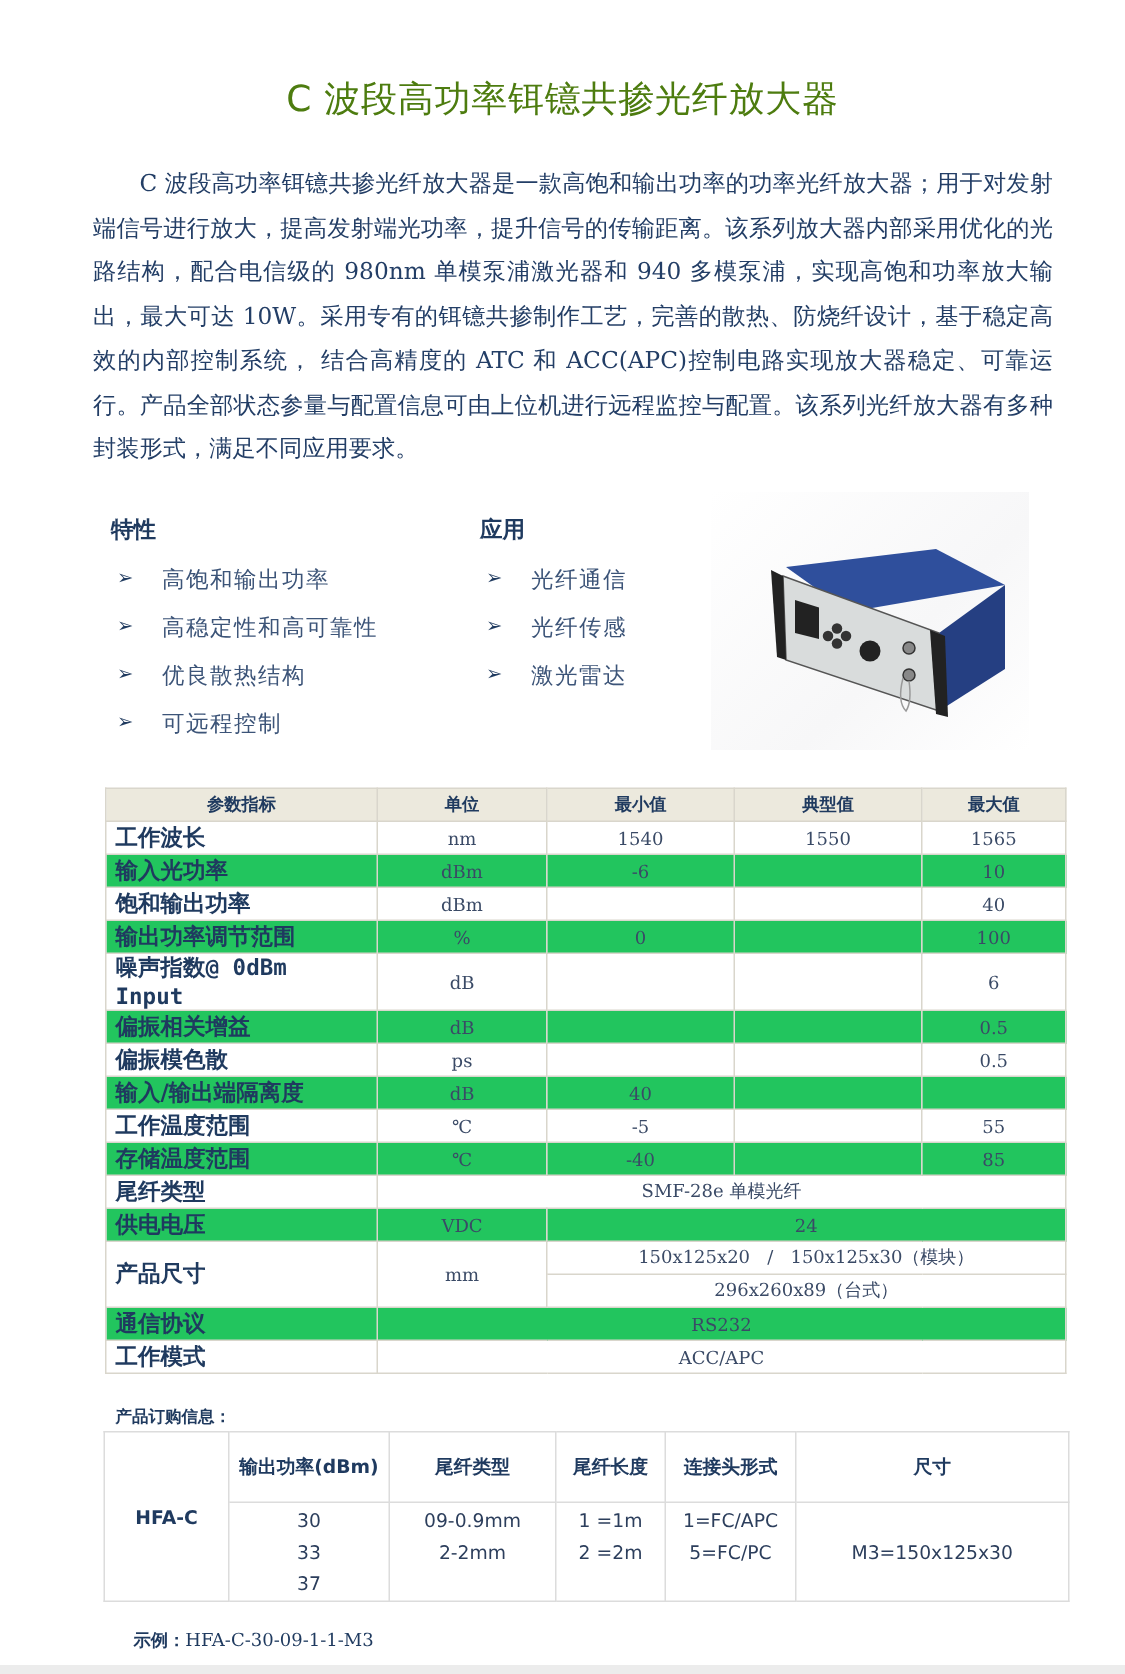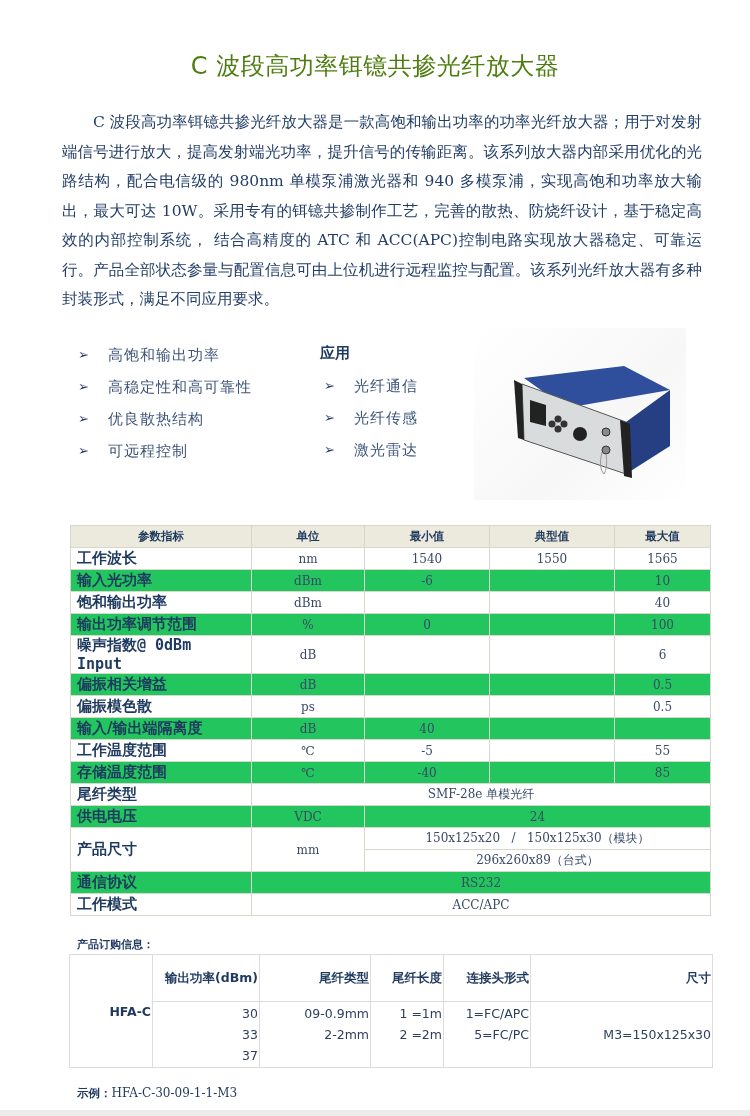--- a/index.html
+++ b/index.html
@@ -19,38 +19,39 @@
   .photo { position:absolute; left:474px; top:328px; width:212px; height:172px; background:linear-gradient(135deg,#ffffff 0%,#f7f7f8 60%,#ffffff 100%); }
   table.spec { position:absolute; top:525px; left:70px; width:641px; border-collapse:collapse; font-size:12px; }
   table.spec td, table.spec th { border:1px solid #d9d6cc; height:21px; padding:0 6px; text-align:center; color:#3a4a66; }
   table.spec th { background:#ece9dd; font-family:"DejaVu Sans","Liberation Sans",sans-serif; font-size:11.5px; font-weight:bold; color:#1f3a5f;margin-top:24px; }
   table.spec td.p { text-align:left; font-family:"DejaVu Sans","Liberation Sans",sans-serif; font-weight:bold; font-size:15px; color:#1f3a5f; }
   table.spec tr.alt td { background:#22c55e; }
   table.spec td.mono { font-family:"DejaVu Sans Mono","Liberation Mono",monospace; }
   .order-label { position:absolute; top:937px; left:77px; font-family:"DejaVu Sans","Liberation Sans",sans-serif; font-size:11px; font-weight:bold; color:#1f3a5f; }
   table.order { position:absolute; top:954px; left:69px; width:644px; border-collapse:collapse;
                 font-family:"DejaVu Sans","Liberation Sans",sans-serif; font-size:12.5px; color:#2c3e5c; }
-  table.order td { border:1px solid #dcdcdc; text-align:right; }
+  table.order td { border:1px solid #dcdcdc; text-align:center; }
   table.order .hdr td.h { height:44px; font-weight:bold; color:#1f3a5f; }
   table.order .vals td { height:63px; line-height:21px; vertical-align:middle; }
   table.order td.model { font-weight:bold; color:#1f3a5f; width:80px; vertical-align:middle; }
   .example { position:absolute; top:1086px; left:77px; font-size:12px; color:#1f3a5f; }
-  .example b { font-family:"DejaVu Sans","Liberation Sans",sans-serif; font-size:11.5px; }
+  .example b { font-family:"DejaVu Sans","Liberation Sans",sans-serif; font-size:11.5px;margin-left:12px; }
   .bottom-line { position:absolute; left:0; top:1110px; width:750px; height:6px; background:#ececec; }
 </style>
 </head>
 <body>
 
 <div class="title">C 波段高功率铒镱共掺光纤放大器</div>
 
 <div class="intro">
   <p>C 波段高功率铒镱共掺光纤放大器是一款高饱和输出功率的功率光纤放大器；用于对发射端信号进行放大，提高发射端光功率，提升信号的传输距离。该系列放大器内部采用优化的光路结构，配合电信级的 980nm 单模泵浦激光器和 940 多模泵浦，实现高饱和功率放大输出，最大可达 10W。采用专有的铒镱共掺制作工艺，完善的散热、防烧纤设计，基于稳定高效的内部控制系统， 结合高精度的 ATC 和 ACC(APC)控制电路实现放大器稳定、可靠运行。产品全部状态参量与配置信息可由上位机进行远程监控与配置。该系列光纤放大器有多种封装形式，满足不同应用要求。</p>
 </div>
 
 <div class="col colA">
+  <h3>特性</h3>
   <ul>
     <li>
         <span class="arr">➢</span>
         <span>高饱和输出功率</span>
       </li>
     <li>
         <span class="arr">➢</span>
         <span>高稳定性和高可靠性</span>
       </li>
     <li>

